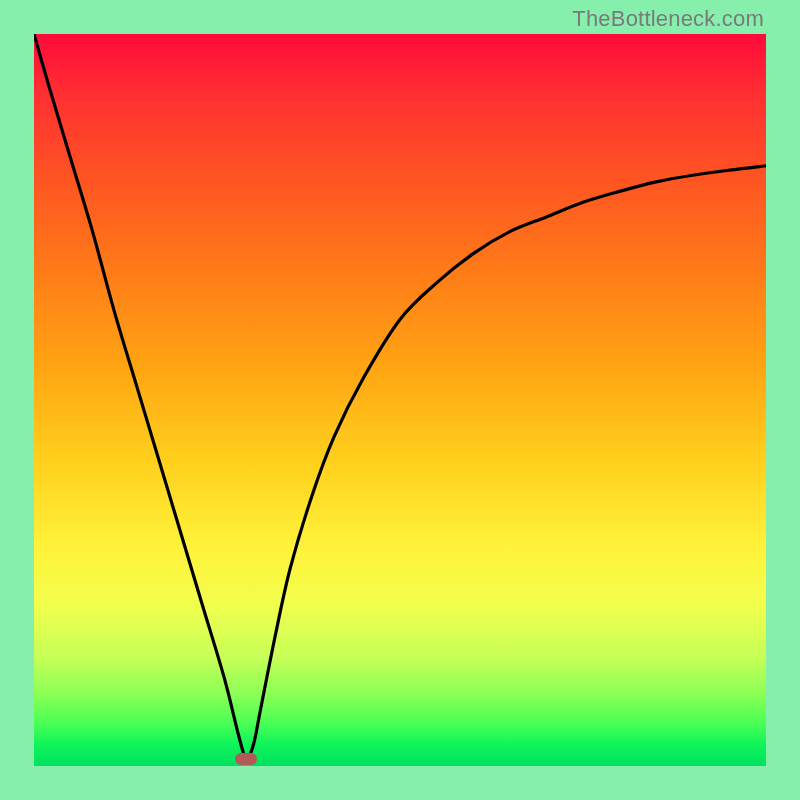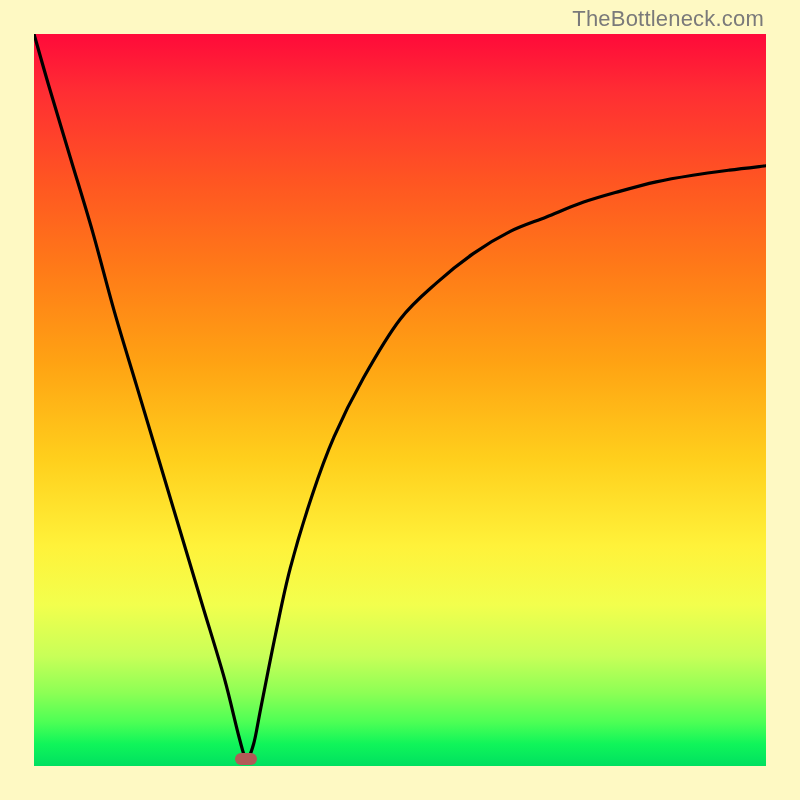--- a/index.html
+++ b/index.html
@@ -10,21 +10,21 @@
     background: #000;
     font-family: Arial, Helvetica, sans-serif;
     overflow: hidden;
   }
   .frame {
     position: absolute;
     left: 0;
     top: 0;
     width: 800px;
     height: 800px;
-    background: #fef9c3;
+    background: #86efac;
     text-decoration: underline;
   }
   .plot {
     position: absolute;
     left: 34px;
     top: 34px;
     width: 732px;
     height: 732px;
     
     background: linear-gradient(to bottom,

